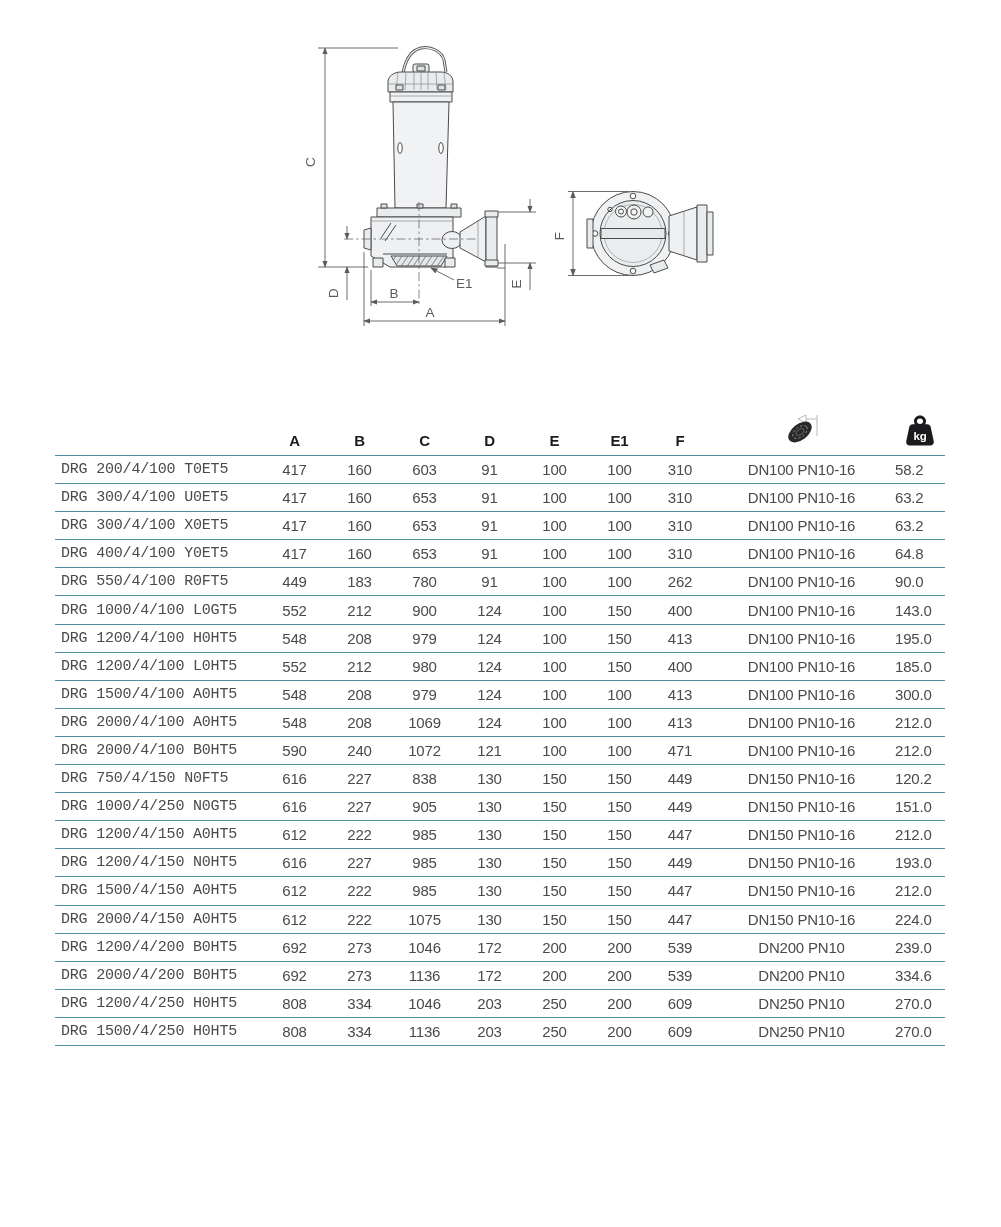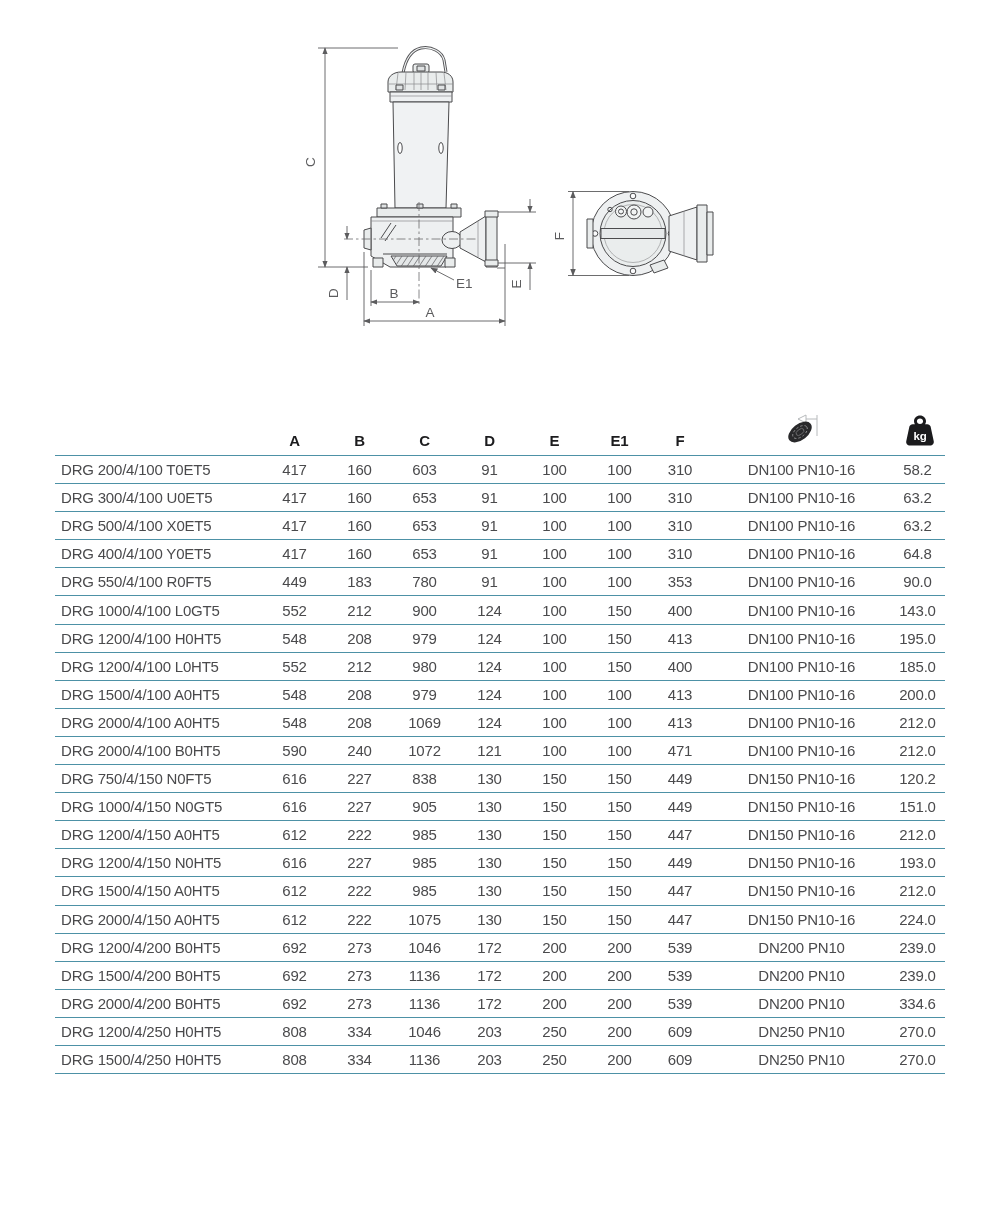--- a/index.html
+++ b/index.html
@@ -27,23 +27,23 @@
   }
   table.dim-table thead th{
     height:40px;vertical-align:bottom;padding-bottom:6px;
     font-weight:bold;color:var(--hdr);font-size:15px;text-align:center;
     border-bottom:1.5px solid var(--rule);
   }
   table.dim-table td{
     height:28.1px;border-bottom:1.5px solid var(--rule);
     white-space:nowrap;overflow:hidden;
   }
-  .col-model{text-align:left;padding-left:6px;}
+  .col-model{text-align:left;padding-left:6px;font-family:Liberation Mono, monospace;}
   .col-a,.col-b,.col-c,.col-d,.col-e,.col-e1,.col-f,.col-flange{text-align:center;}
-  .col-weight{text-align:center;padding-right:5px;}
+  .col-weight{text-align:left;padding-right:5px;}
   th.icon-th{vertical-align:bottom;padding-bottom:2px;}
 </style>
 </head>
 <body>
 
 <div class="drawing-wrap">
 <svg width="450" height="330" viewBox="300 20 450 330">
   <defs>
     <marker id="arr" viewBox="0 0 10 10" refX="9" refY="5" markerWidth="8" markerHeight="8" orient="auto-start-reverse">
       <path d="M0,1.2 L10,5 L0,8.8 Z" fill="#5c5c5e"></path>
@@ -262,21 +262,21 @@
         <td class="col-b">160</td>
         <td class="col-c">653</td>
         <td class="col-d">91</td>
         <td class="col-e">100</td>
         <td class="col-e1">100</td>
         <td class="col-f">310</td>
         <td class="col-flange">DN100 PN10-16</td>
         <td class="col-weight">63.2</td>
       </tr>
       <tr>
-        <td class="col-model">DRG 500/4/100 X0ET5</td>
+        <td class="col-model">DRG 300/4/100 X0ET5</td>
         <td class="col-a">417</td>
         <td class="col-b">160</td>
         <td class="col-c">653</td>
         <td class="col-d">91</td>
         <td class="col-e">100</td>
         <td class="col-e1">100</td>
         <td class="col-f">310</td>
         <td class="col-flange">DN100 PN10-16</td>
         <td class="col-weight">63.2</td>
       </tr>
@@ -293,21 +293,21 @@
         <td class="col-weight">64.8</td>
       </tr>
       <tr>
         <td class="col-model">DRG 550/4/100 R0FT5</td>
         <td class="col-a">449</td>
         <td class="col-b">183</td>
         <td class="col-c">780</td>
         <td class="col-d">91</td>
         <td class="col-e">100</td>
         <td class="col-e1">100</td>
-        <td class="col-f">353</td>
+        <td class="col-f">262</td>
         <td class="col-flange">DN100 PN10-16</td>
         <td class="col-weight">90.0</td>
       </tr>
       <tr>
         <td class="col-model">DRG 1000/4/100 L0GT5</td>
         <td class="col-a">552</td>
         <td class="col-b">212</td>
         <td class="col-c">900</td>
         <td class="col-d">124</td>
         <td class="col-e">100</td>
@@ -343,21 +343,21 @@
       <tr>
         <td class="col-model">DRG 1500/4/100 A0HT5</td>
         <td class="col-a">548</td>
         <td class="col-b">208</td>
         <td class="col-c">979</td>
         <td class="col-d">124</td>
         <td class="col-e">100</td>
         <td class="col-e1">100</td>
         <td class="col-f">413</td>
         <td class="col-flange">DN100 PN10-16</td>
-        <td class="col-weight">200.0</td>
+        <td class="col-weight">300.0</td>
       </tr>
       <tr>
         <td class="col-model">DRG 2000/4/100 A0HT5</td>
         <td class="col-a">548</td>
         <td class="col-b">208</td>
         <td class="col-c">1069</td>
         <td class="col-d">124</td>
         <td class="col-e">100</td>
         <td class="col-e1">100</td>
         <td class="col-f">413</td>
@@ -382,21 +382,21 @@
         <td class="col-b">227</td>
         <td class="col-c">838</td>
         <td class="col-d">130</td>
         <td class="col-e">150</td>
         <td class="col-e1">150</td>
         <td class="col-f">449</td>
         <td class="col-flange">DN150 PN10-16</td>
         <td class="col-weight">120.2</td>
       </tr>
       <tr>
-        <td class="col-model">DRG 1000/4/150 N0GT5</td>
+        <td class="col-model">DRG 1000/4/250 N0GT5</td>
         <td class="col-a">616</td>
         <td class="col-b">227</td>
         <td class="col-c">905</td>
         <td class="col-d">130</td>
         <td class="col-e">150</td>
         <td class="col-e1">150</td>
         <td class="col-f">449</td>
         <td class="col-flange">DN150 PN10-16</td>
         <td class="col-weight">151.0</td>
       </tr>
@@ -454,32 +454,20 @@
         <td class="col-b">273</td>
         <td class="col-c">1046</td>
         <td class="col-d">172</td>
         <td class="col-e">200</td>
         <td class="col-e1">200</td>
         <td class="col-f">539</td>
         <td class="col-flange">DN200 PN10</td>
         <td class="col-weight">239.0</td>
       </tr>
       <tr>
-        <td class="col-model">DRG 1500/4/200 B0HT5</td>
-        <td class="col-a">692</td>
-        <td class="col-b">273</td>
-        <td class="col-c">1136</td>
-        <td class="col-d">172</td>
-        <td class="col-e">200</td>
-        <td class="col-e1">200</td>
-        <td class="col-f">539</td>
-        <td class="col-flange">DN200 PN10</td>
-        <td class="col-weight">239.0</td>
-      </tr>
-      <tr>
         <td class="col-model">DRG 2000/4/200 B0HT5</td>
         <td class="col-a">692</td>
         <td class="col-b">273</td>
         <td class="col-c">1136</td>
         <td class="col-d">172</td>
         <td class="col-e">200</td>
         <td class="col-e1">200</td>
         <td class="col-f">539</td>
         <td class="col-flange">DN200 PN10</td>
         <td class="col-weight">334.6</td>

